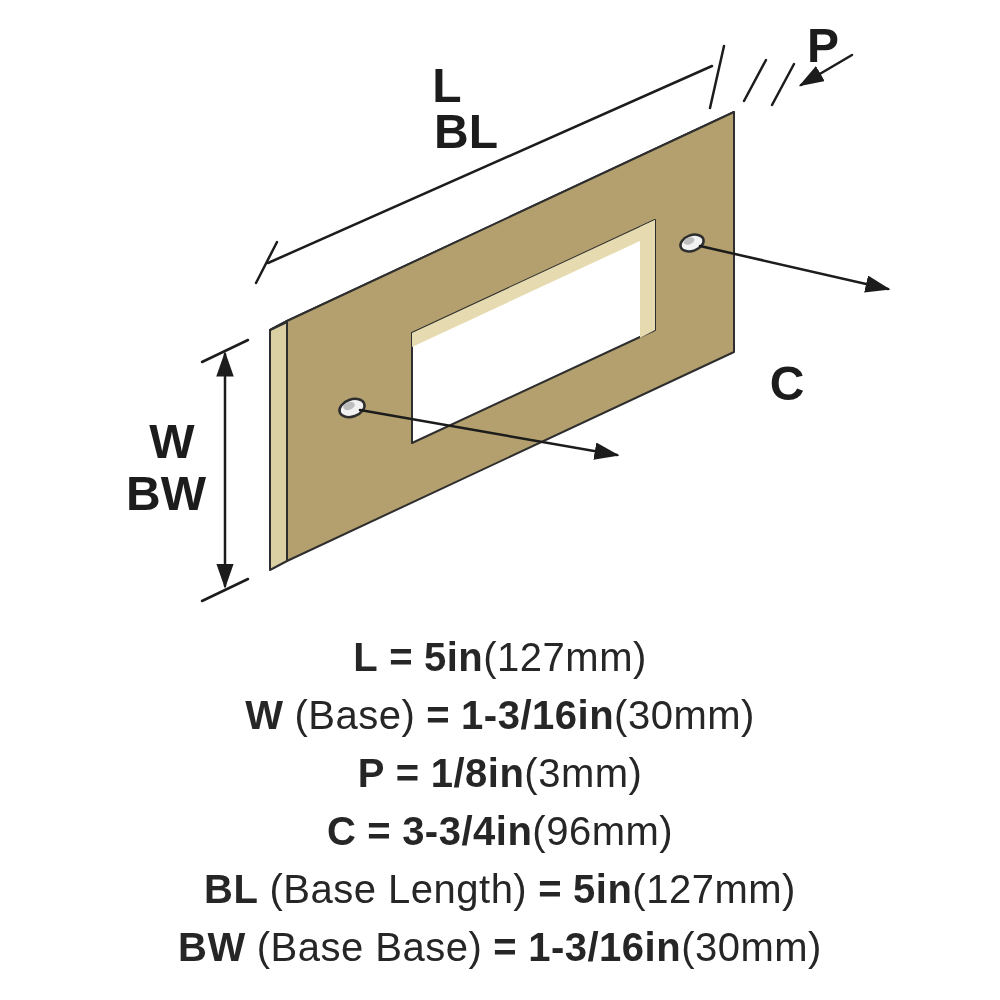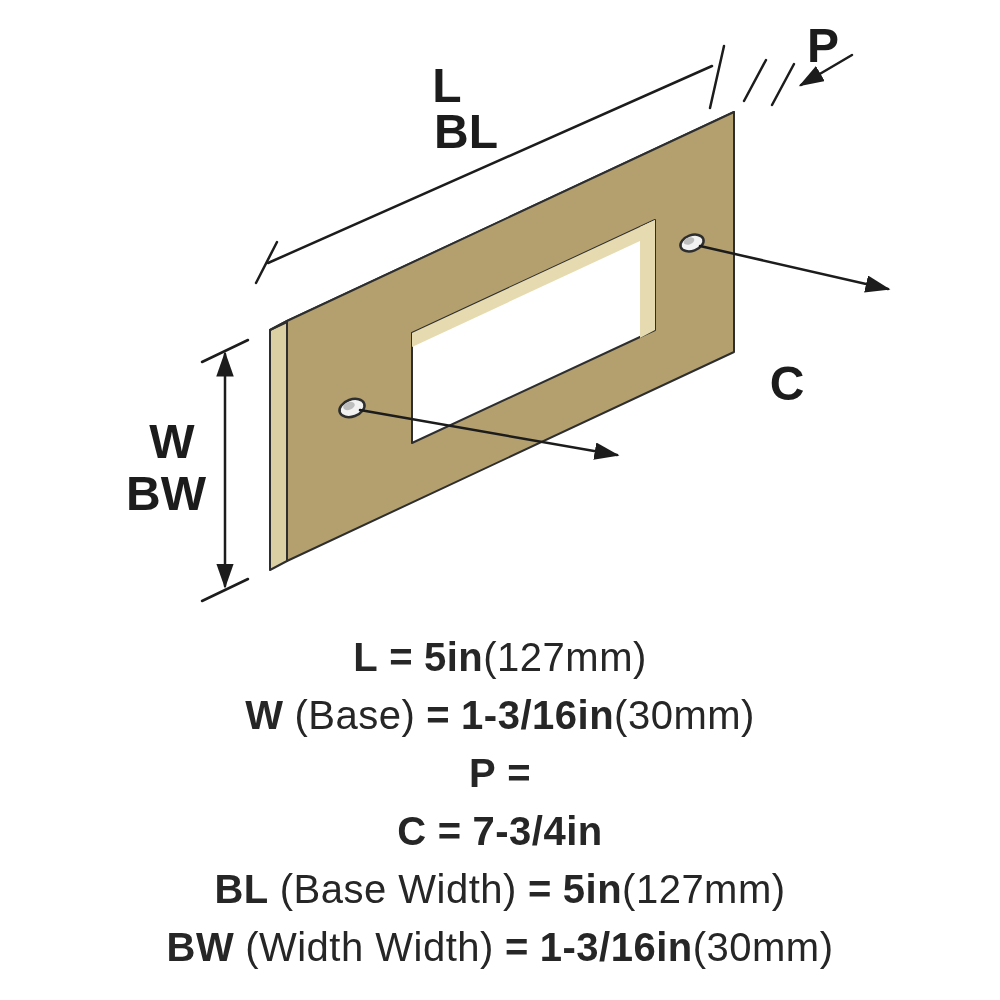--- a/index.html
+++ b/index.html
@@ -105,43 +105,48 @@
       <span class="b">=</span>
       <span class="joined">
           <span class="b">1-3/16in</span>
           <span>(30mm)</span>
         </span>
     </div>
 
     <div class="legend-row">
       <span class="b">P</span>
       <span class="b">=</span>
+      <span class="joined">
+          <span class="b">1/8in</span>
+          <span>(3mm)</span>
+        </span>
     </div>
 
     <div class="legend-row">
       <span class="b">C</span>
       <span class="b">=</span>
       <span class="joined">
-          <span class="b">7-3/4in</span>
+          <span class="b">3-3/4in</span>
+          <span>(96mm)</span>
         </span>
     </div>
 
     <div class="legend-row">
       <span class="b">BL</span>
-      <span>(Base Width)</span>
+      <span>(Base Length)</span>
       <span class="b">=</span>
       <span class="joined">
           <span class="b">5in</span>
           <span>(127mm)</span>
         </span>
     </div>
 
     <div class="legend-row">
       <span class="b">BW</span>
-      <span>(Width Width)</span>
+      <span>(Base Base)</span>
       <span class="b">=</span>
       <span class="joined">
           <span class="b">1-3/16in</span>
           <span>(30mm)</span>
         </span>
     </div>
 
   </div>
 </div>
 

